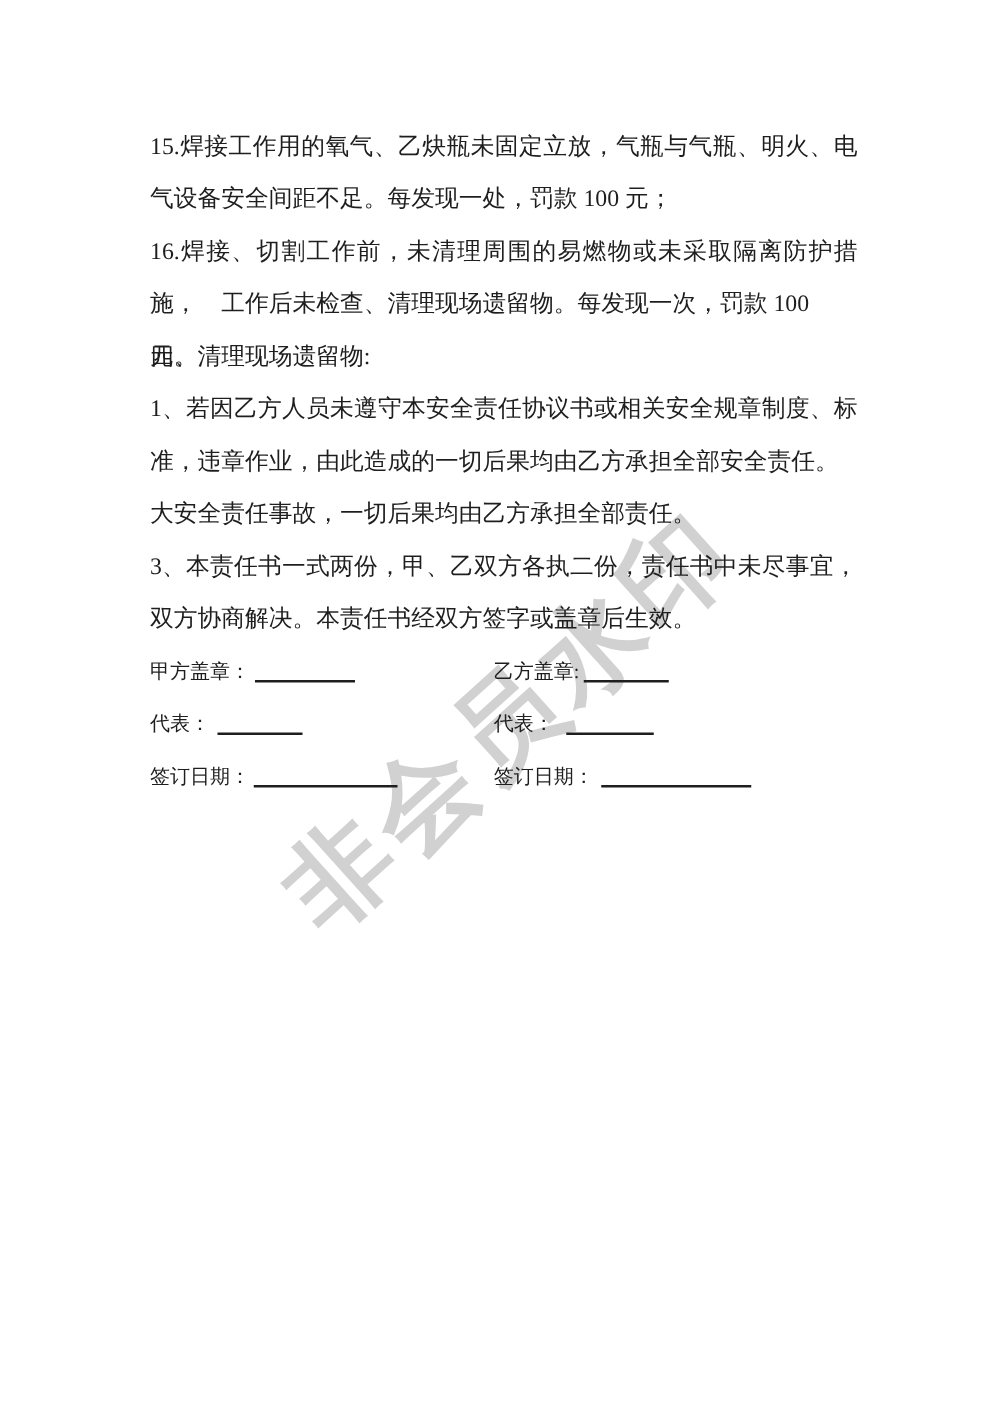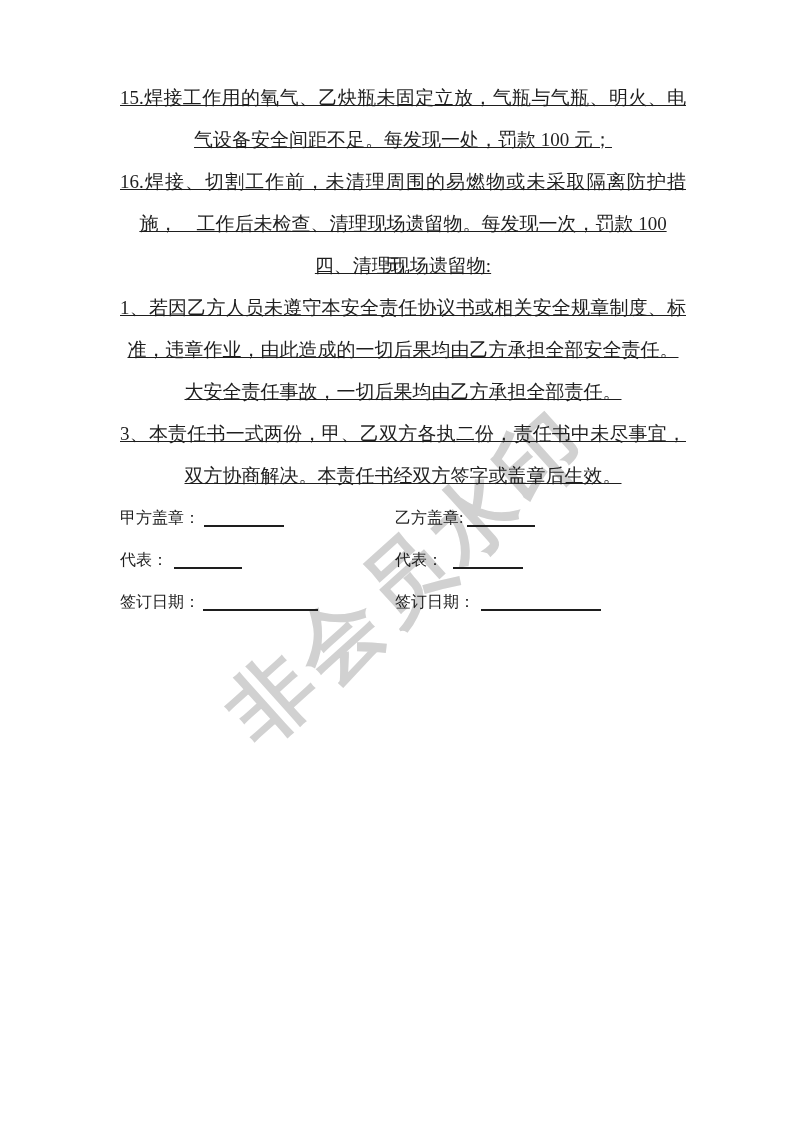--- a/index.html
+++ b/index.html
@@ -27,30 +27,29 @@
     font-size: 84px;
     letter-spacing: 6px;
     color: #d1d1d1;
     white-space: nowrap;
     z-index: 0;
     user-select: none;
   }
   .content {
     position: absolute;
     left: 120px;
-    top: 77px;
+    top: 97px;
     width: 566px;
     z-index: 1;
-    text-decoration: underline;
   }
   .line {
     font-size: 19px;
     line-height: 42px;
     height: 42px;
-    text-align: center;
+    text-align: left;
     white-space: normal;
   }
   .line.stretch {
     text-align: justify;
     text-align-last: justify;
   }
   .sig-row {
     height: 42px;
     line-height: 42px;
     font-size: 16px;

